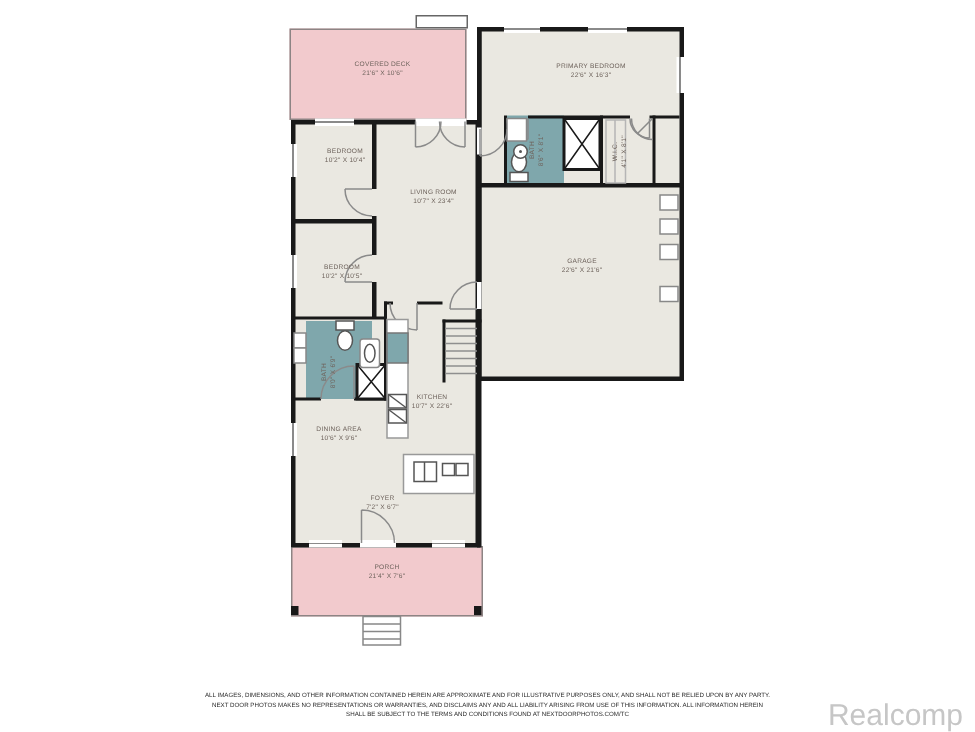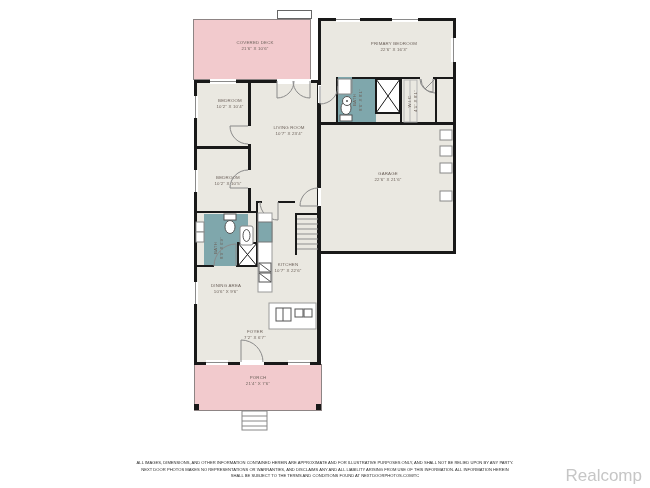--- a/index.html
+++ b/index.html
@@ -14,21 +14,21 @@
   .winv{background:linear-gradient(to right,#fff 40%,#8a8a8a 40% 60%,#fff 60%);}
   .teal{background:var(--bath_teal,#7fa7ac);}
   .lbl{position:absolute;transform:translate(-50%,-50%) scale(0.55);text-align:center;
        font-size:8px;color:var(--label_text,#6e635c);letter-spacing:.3px;line-height:1.4;
        white-space:nowrap;}
   .lbl.vert{transform:translate(-50%,-50%) rotate(-90deg) scale(0.55);}
   .overlay{position:absolute;left:0;top:0;}
   .disclaimer{position:absolute;left:50%;top:460px;transform:translateX(-50%) scale(0.55);
        transform-origin:top center;text-align:center;font-size:7.5px;color:#2a2a2a;
        line-height:1.55;white-space:nowrap;}
-  .watermark{position:absolute;right:8px;top:466px;font-size:17px;
+  .watermark{position:absolute;right:8px;top:466px;font-size:20px;
        color:var(--watermark_gray,#c6c6c6);}
 </style>
 </head>
 <body>
 
 <div id="canvas">
 
   <div class="abs deck" style="left:193px;top:19px;width:118px;height:61px;"></div>
   <div class="abs" style="left:277px;top:10px;width:35px;height:9px;background:#fff;border:1px solid #666;"></div>
   <div class="abs deck" style="left:194px;top:364px;width:128px;height:47px;"></div>

